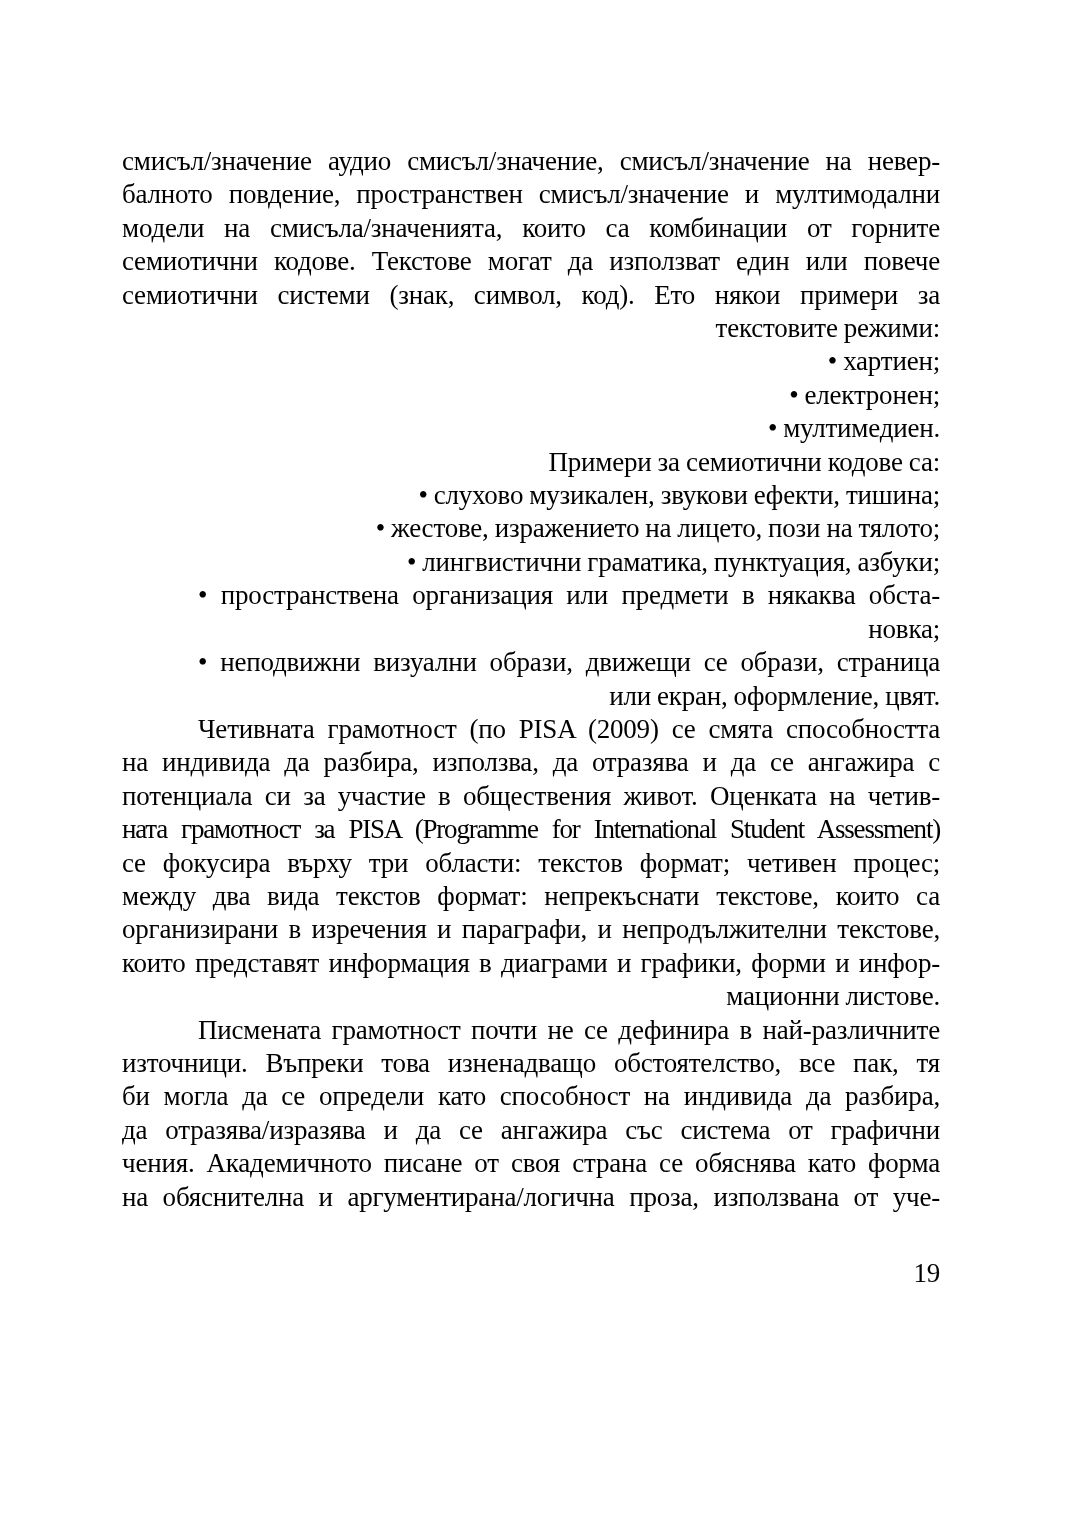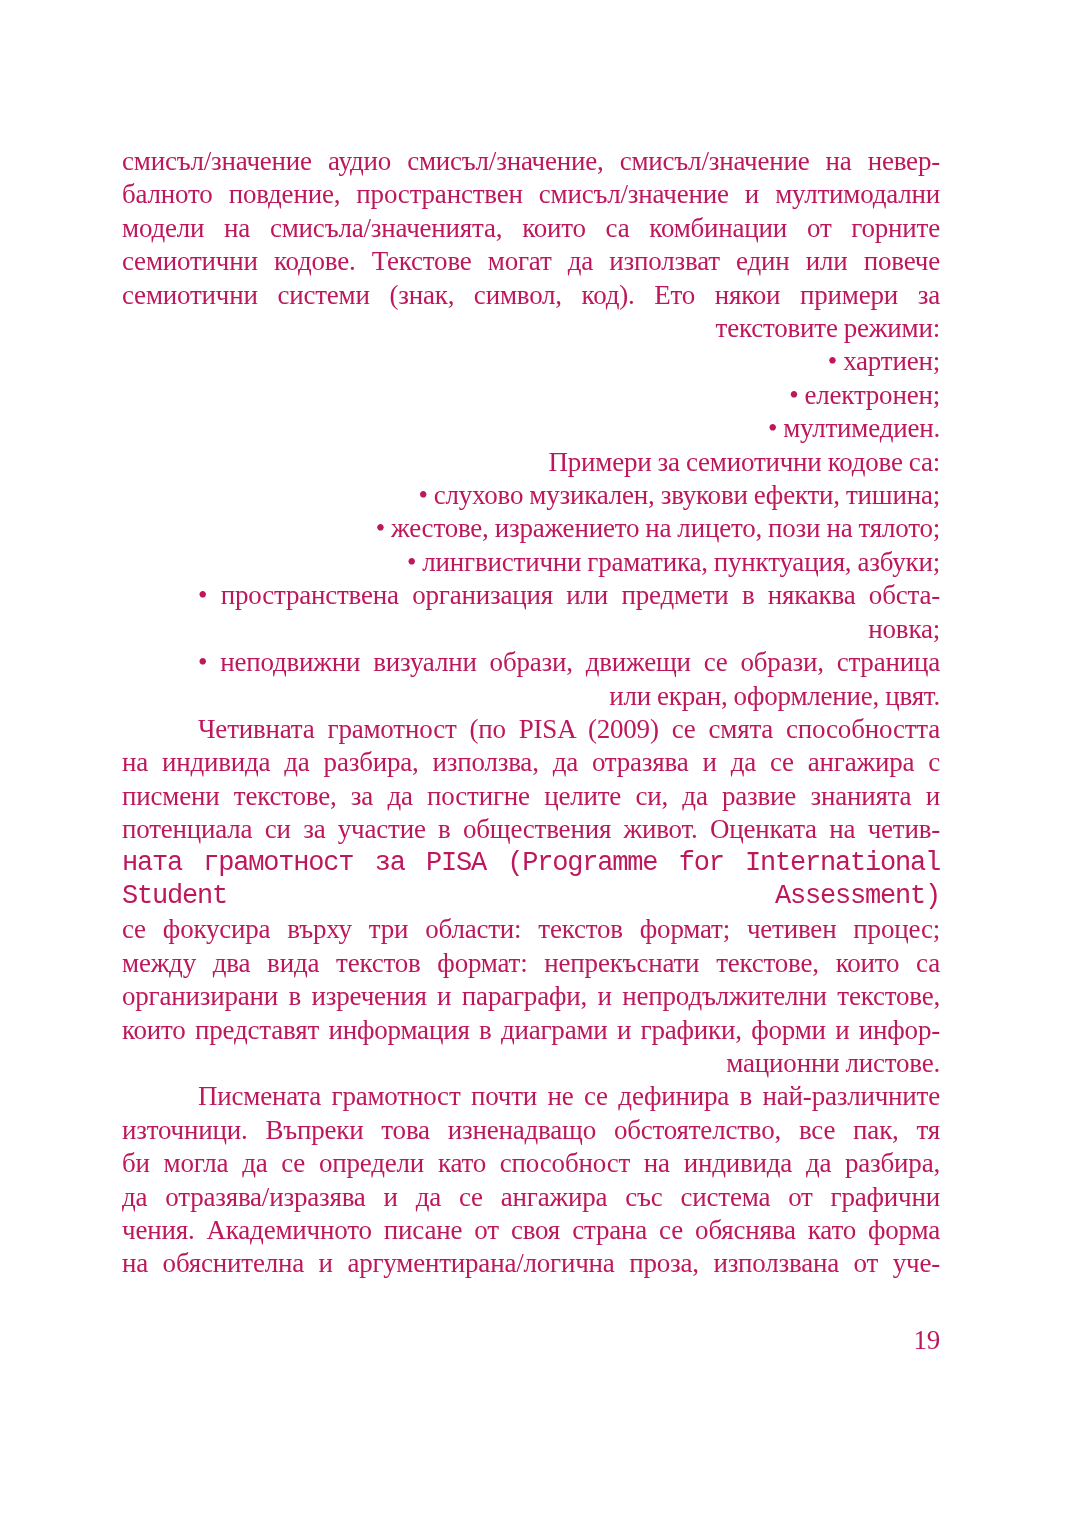--- a/index.html
+++ b/index.html
@@ -12,21 +12,21 @@
     height: 1530px;
     overflow: hidden;
   }
   .page {
     box-sizing: border-box;
     width: 1080px;
     height: 1530px;
     padding: 145px 140px 0 122px;
     font-family: "Liberation Serif", "DejaVu Serif", serif;
     font-size: 27px;
-    color: #be185d;
+    color: #000000;
     background: #ffffff;
   }
   .ln, .lnl, .pagenum {
     line-height: 33.4px;
     letter-spacing: -0.2px;
     word-spacing: -0.5px;
     white-space: normal;
   }
   
   .ln {
@@ -38,21 +38,20 @@
     text-align: right;
   }
   
   .ind {
     text-indent: 76px;
   }
   
   .tight {
     letter-spacing: -1.2px;
     word-spacing: -2px;
-    font-family: Liberation Mono, monospace;
   }
   .pagenum {
     margin-top: 43px;
     text-align: right;
   }
 </style>
 </head>
 <body>
 
 <main class="page">
@@ -80,21 +79,20 @@
     <div class="lnl ind">• лингвистични граматика, пунктуация, азбуки;</div>
     <div class="ln ind">• пространствена организация или предмети в някаква обста-</div>
     <div class="lnl">новка;</div>
     <div class="ln ind">• неподвижни визуални образи, движещи се образи, страница</div>
     <div class="lnl">или екран, оформление, цвят.</div>
   </section>
 
   <section>
     <div class="ln ind">Четивната грамотност (по PISA (2009) се смята способността</div>
     <div class="ln">на индивида да разбира, използва, да отразява и да се ангажира с</div>
-    <div class="ln">писмени текстове, за да постигне целите си, да развие знанията и</div>
     <div class="ln">потенциала си за участие в обществения живот. Оценката на четив-</div>
     <div class="ln tight">ната грамотност за PISA (Programme for International Student Assessment)</div>
     <div class="ln">се фокусира върху три области: текстов формат; четивен процес;</div>
     <div class="ln">между два вида текстов формат: непрекъснати текстове, които са</div>
     <div class="ln">организирани в изречения и параграфи, и непродължителни текстове,</div>
     <div class="ln">които представят информация в диаграми и графики, форми и инфор-</div>
     <div class="lnl">мационни листове.</div>
   </section>
 
   <section>

